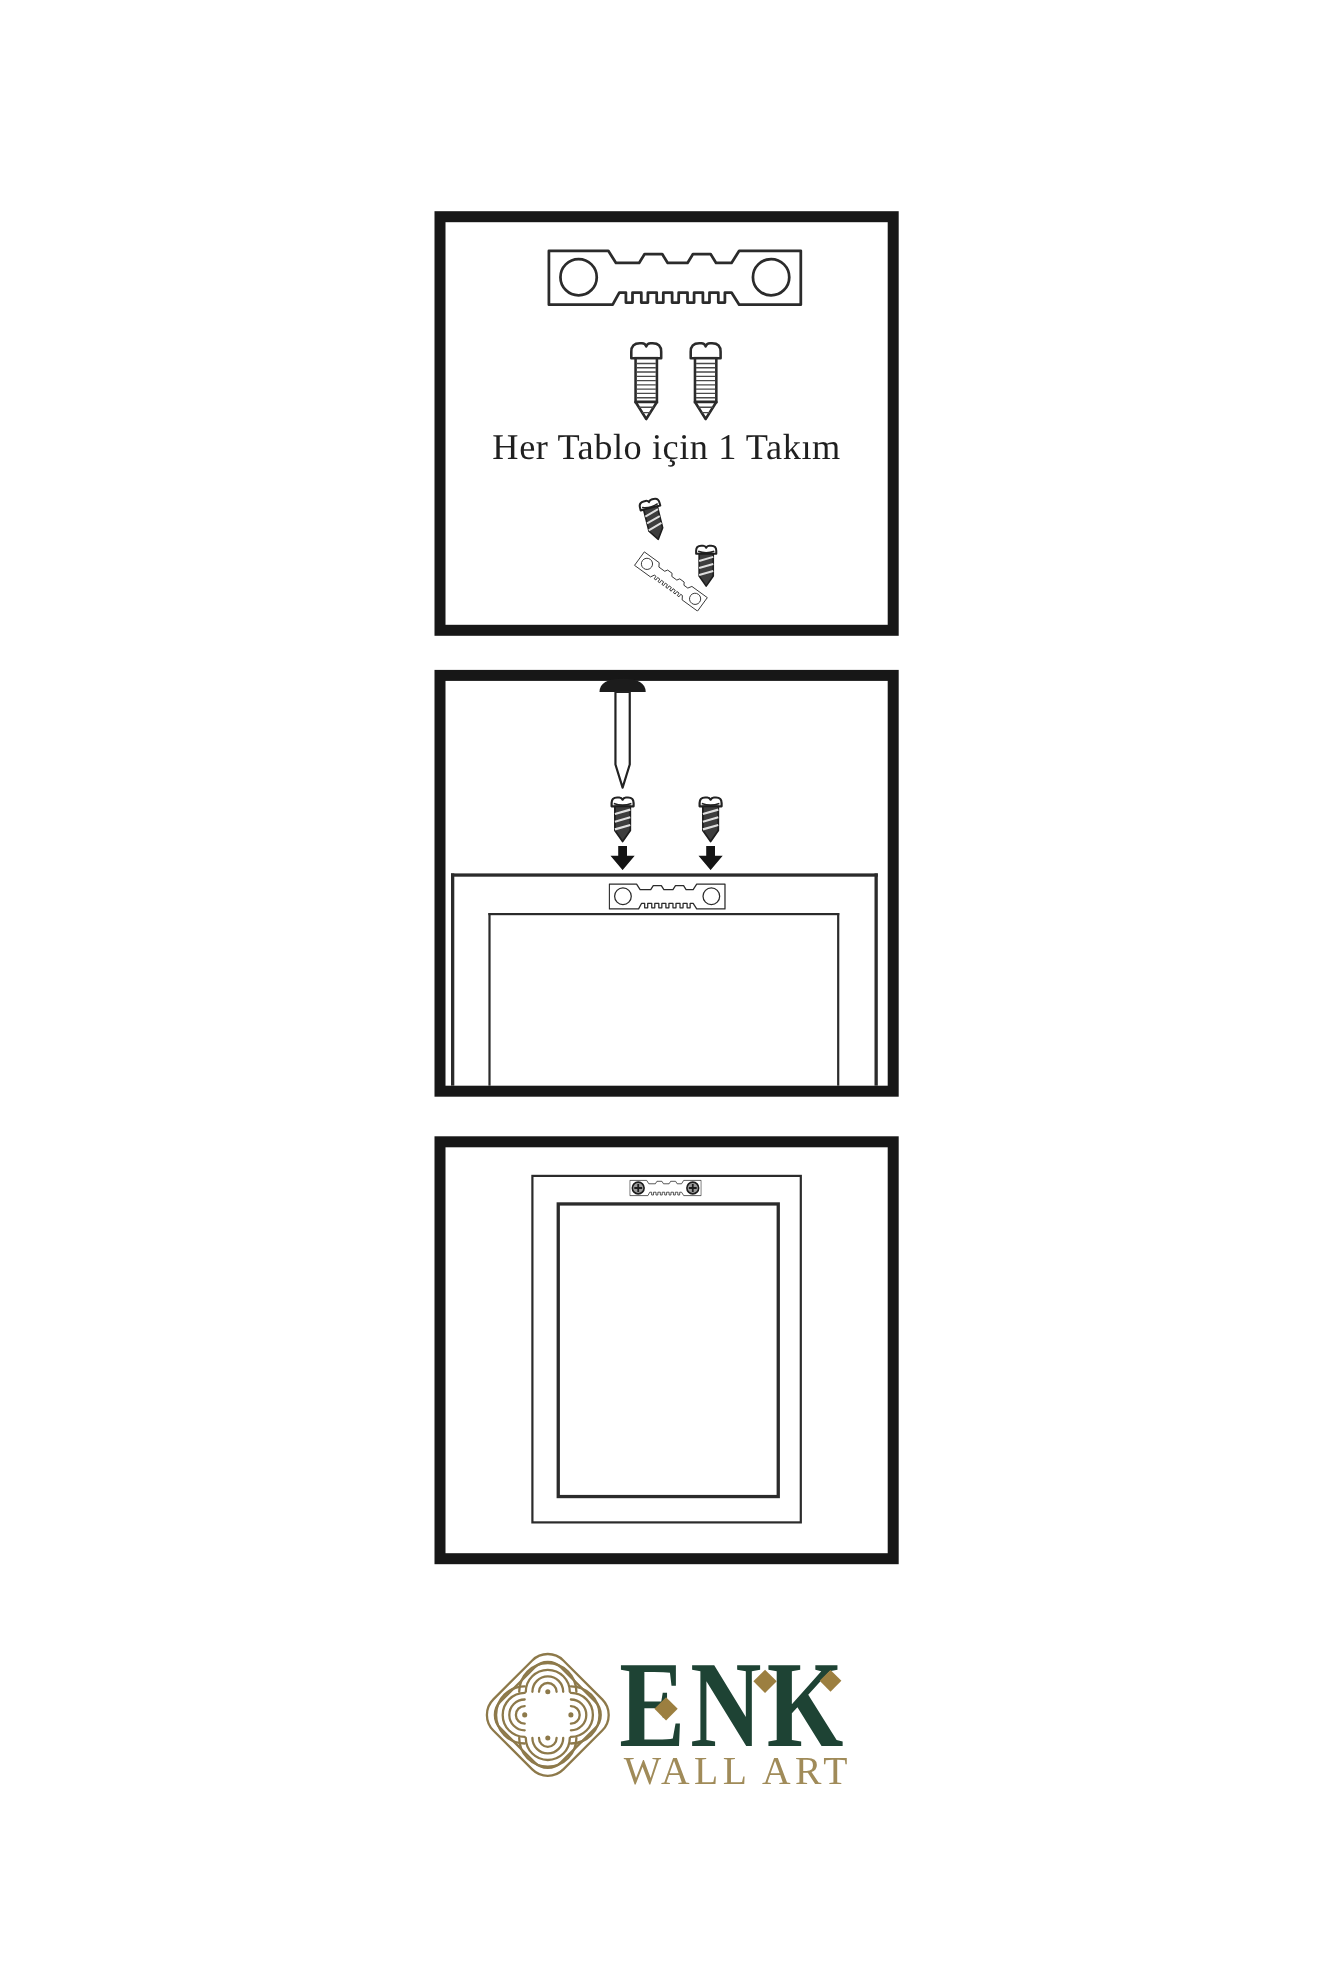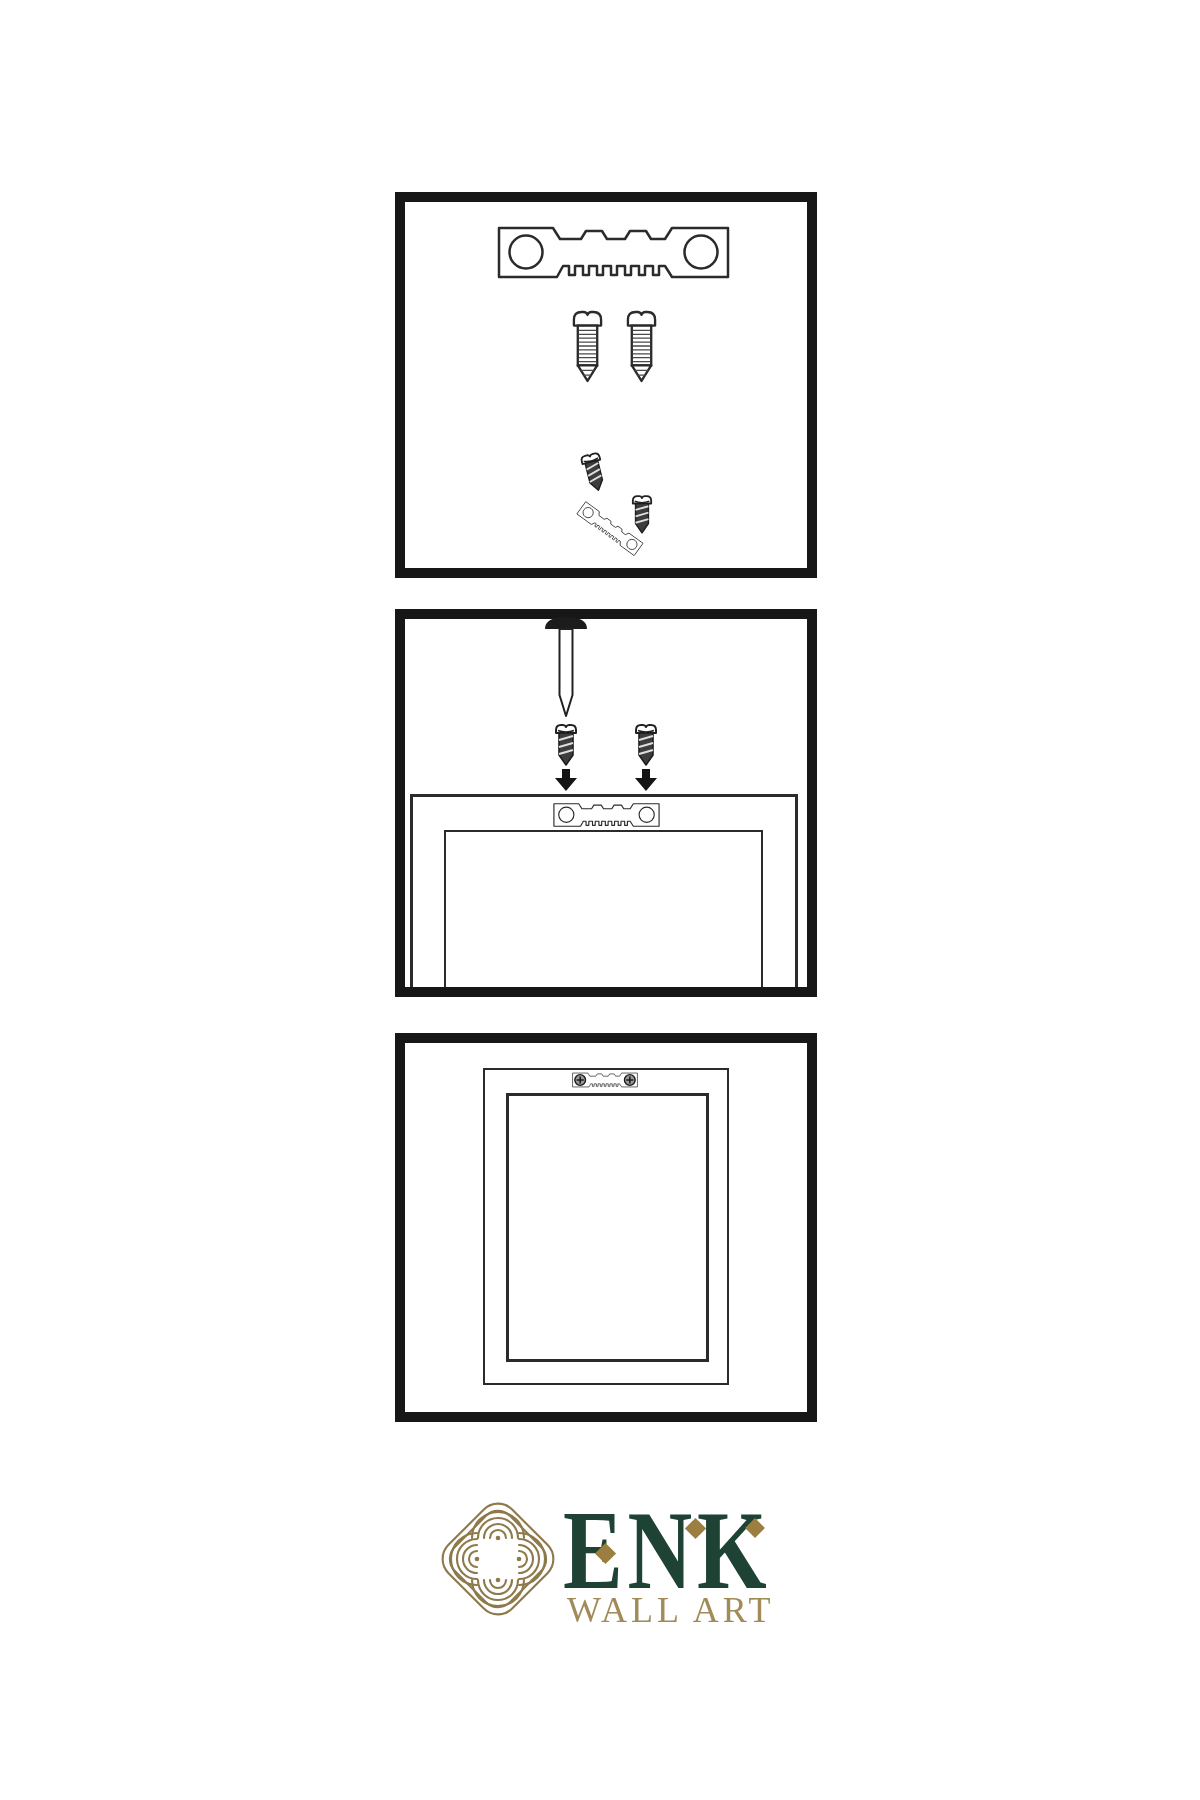--- a/index.html
+++ b/index.html
@@ -100,20 +100,21 @@
       <use href="#sym-hanger"></use>
     </svg>
 
   <svg class="abs" style="left:166px;top:106px;" width="33" height="76">
       <use href="#sym-screw-white"></use>
     </svg>
   <svg class="abs" style="left:220px;top:106px;" width="33" height="76">
       <use href="#sym-screw-white"></use>
     </svg>
 
+  <div class="caption" style="color: rgb(31, 31, 31);">Her Tablo için 1 Takım</div>
 
   <div>
     <svg class="abs rot-screw" style="left:178px;top:250px;" width="22" height="41">
         <use href="#sym-screw-dark" width="22" height="41"></use>
       </svg>
     <svg class="abs" style="left:168px;top:282px;" width="96" height="72">
       <g transform="translate(12,16) rotate(36)">
           <use href="#sym-hanger" width="74" height="17"></use>
         </g>
     </svg>

